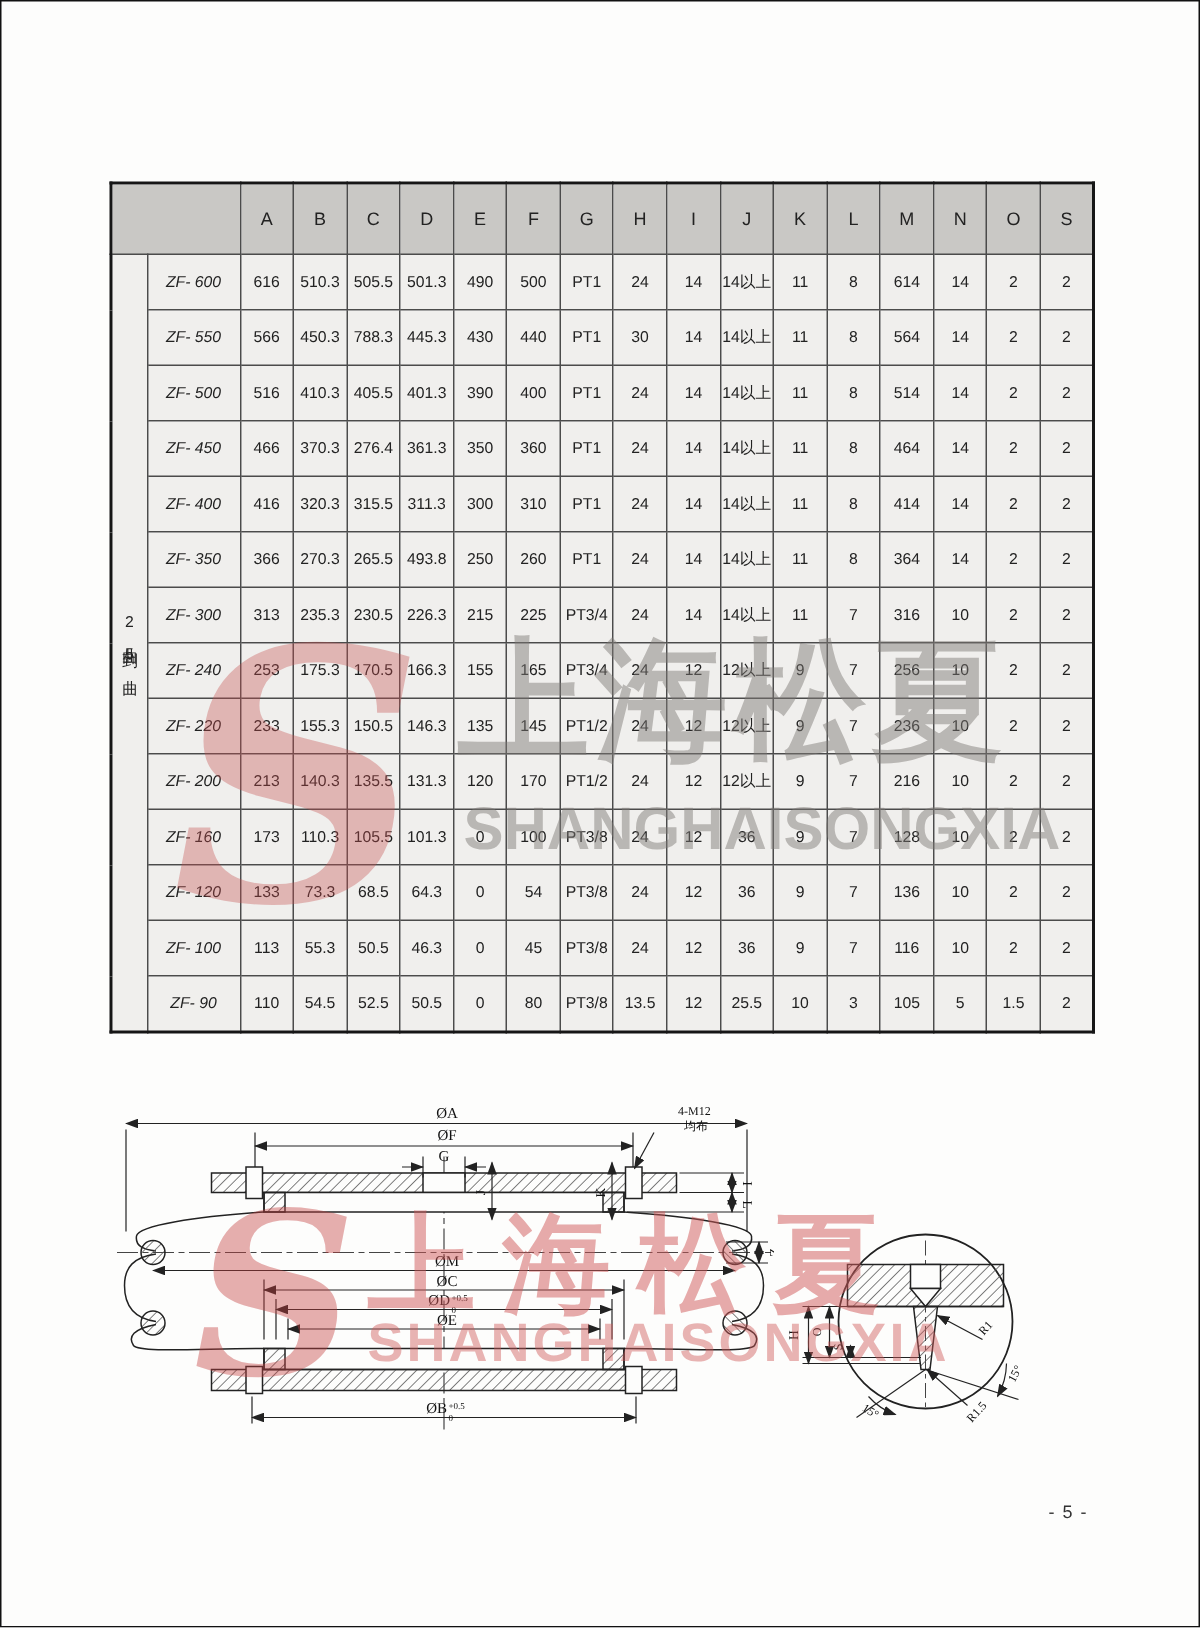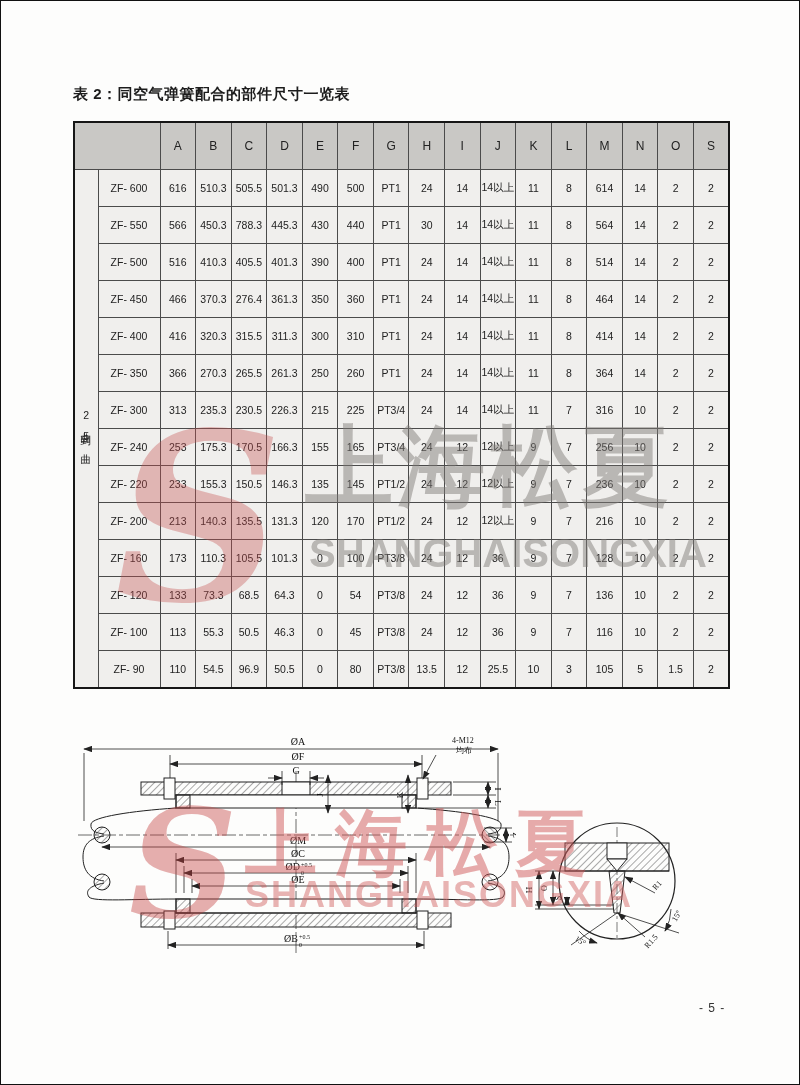--- a/index.html
+++ b/index.html
@@ -8,21 +8,21 @@
   .title{position:absolute;left:72px;top:84px;font-size:15px;font-weight:bold;margin:0;letter-spacing:.5px;}
   
   .table-wrap{position:absolute;left:72px;top:120px;width:657px;height:568px;}
   table.parts{border-collapse:collapse;table-layout:fixed;width:657px;border:2px solid #161616;}
   table.parts th,table.parts td{border:1px solid #4b4b4b;text-align:center;vertical-align:middle;
         font-size:10.5px;color:#222;padding:0;overflow:hidden;white-space:nowrap;}
   table.parts thead th{height:46px;background:#c9c8c5;font-size:12px;font-weight:normal;}
   table.parts td{height:36px;background:#f0efed;}
   td.group{background:#c9c8c5;writing-mode:vertical-rl;text-orientation:upright;
         font-size:11px;letter-spacing:3px;}
-  td.model{background:#cfcecb;font-size:10.5px;}
+  td.model{background:#cfcecb;font-size:10.5px;font-style:italic;}
   
   .wm{position:absolute;pointer-events:none;z-index:3;line-height:1;}
   .wm-logo{font-family:"DejaVu Serif",serif;font-style:italic;font-weight:bold;}
   .wm-t-logo{left:42px;top:282px;font-size:232px;color:rgba(197,78,78,.36);}
   .wm-t-cn{left:232px;top:302px;font-size:88px;font-weight:bold;color:rgba(125,122,118,.48);letter-spacing:4px;}
   .wm-t-en{left:236px;top:412px;font-size:40px;font-weight:bold;color:rgba(125,122,118,.48);}
   .wm-d-logo{left:128px;top:788px;font-size:150px;color:rgba(196,64,64,.42);}
   .wm-d-cn{left:244px;top:806px;font-size:72px;font-weight:bold;color:rgba(207,88,88,.5);letter-spacing:18px;}
   .wm-d-en{left:244px;top:876px;font-size:36px;font-weight:bold;color:rgba(207,88,88,.45);letter-spacing:2px;}
   
@@ -30,21 +30,20 @@
   #main-view{left:75px;top:732px;}
   #detail-view{left:512px;top:812px;}
   svg text{font-family:"Liberation Serif",serif;fill:#111;}
   .pgnum{position:absolute;left:698px;top:1000px;font-size:12px;letter-spacing:1px;color:#333;}
 </style>
 </head>
 <body>
 
 <div class="page">
 
-  <h1 class="title">表 2：同空气弹簧配合的部件尺寸一览表</h1>
 
   <div class="table-wrap">
     <table class="parts">
       <colgroup>
           <col style="width:24px">
           <col style="width:62px">
         </colgroup>
       <thead>
         <tr id="header-row">
           <th colspan="2"></th>
@@ -161,21 +160,21 @@
             <td>414</td>
             <td>14</td>
             <td>2</td>
             <td>2</td>
           </tr>
           <tr>
             <td class="model">ZF- 350</td>
             <td>366</td>
             <td>270.3</td>
             <td>265.5</td>
-            <td>261.3</td>
+            <td>493.8</td>
             <td>250</td>
             <td>260</td>
             <td>PT1</td>
             <td>24</td>
             <td>14</td>
             <td>14以上</td>
             <td>11</td>
             <td>8</td>
             <td>364</td>
             <td>14</td>
@@ -312,21 +311,21 @@
             <td>7</td>
             <td>116</td>
             <td>10</td>
             <td>2</td>
             <td>2</td>
           </tr>
           <tr>
             <td class="model">ZF- 90</td>
             <td>110</td>
             <td>54.5</td>
-            <td>96.9</td>
+            <td>52.5</td>
             <td>50.5</td>
             <td>0</td>
             <td>80</td>
             <td>PT3/8</td>
             <td>13.5</td>
             <td>12</td>
             <td>25.5</td>
             <td>10</td>
             <td>3</td>
             <td>105</td>

